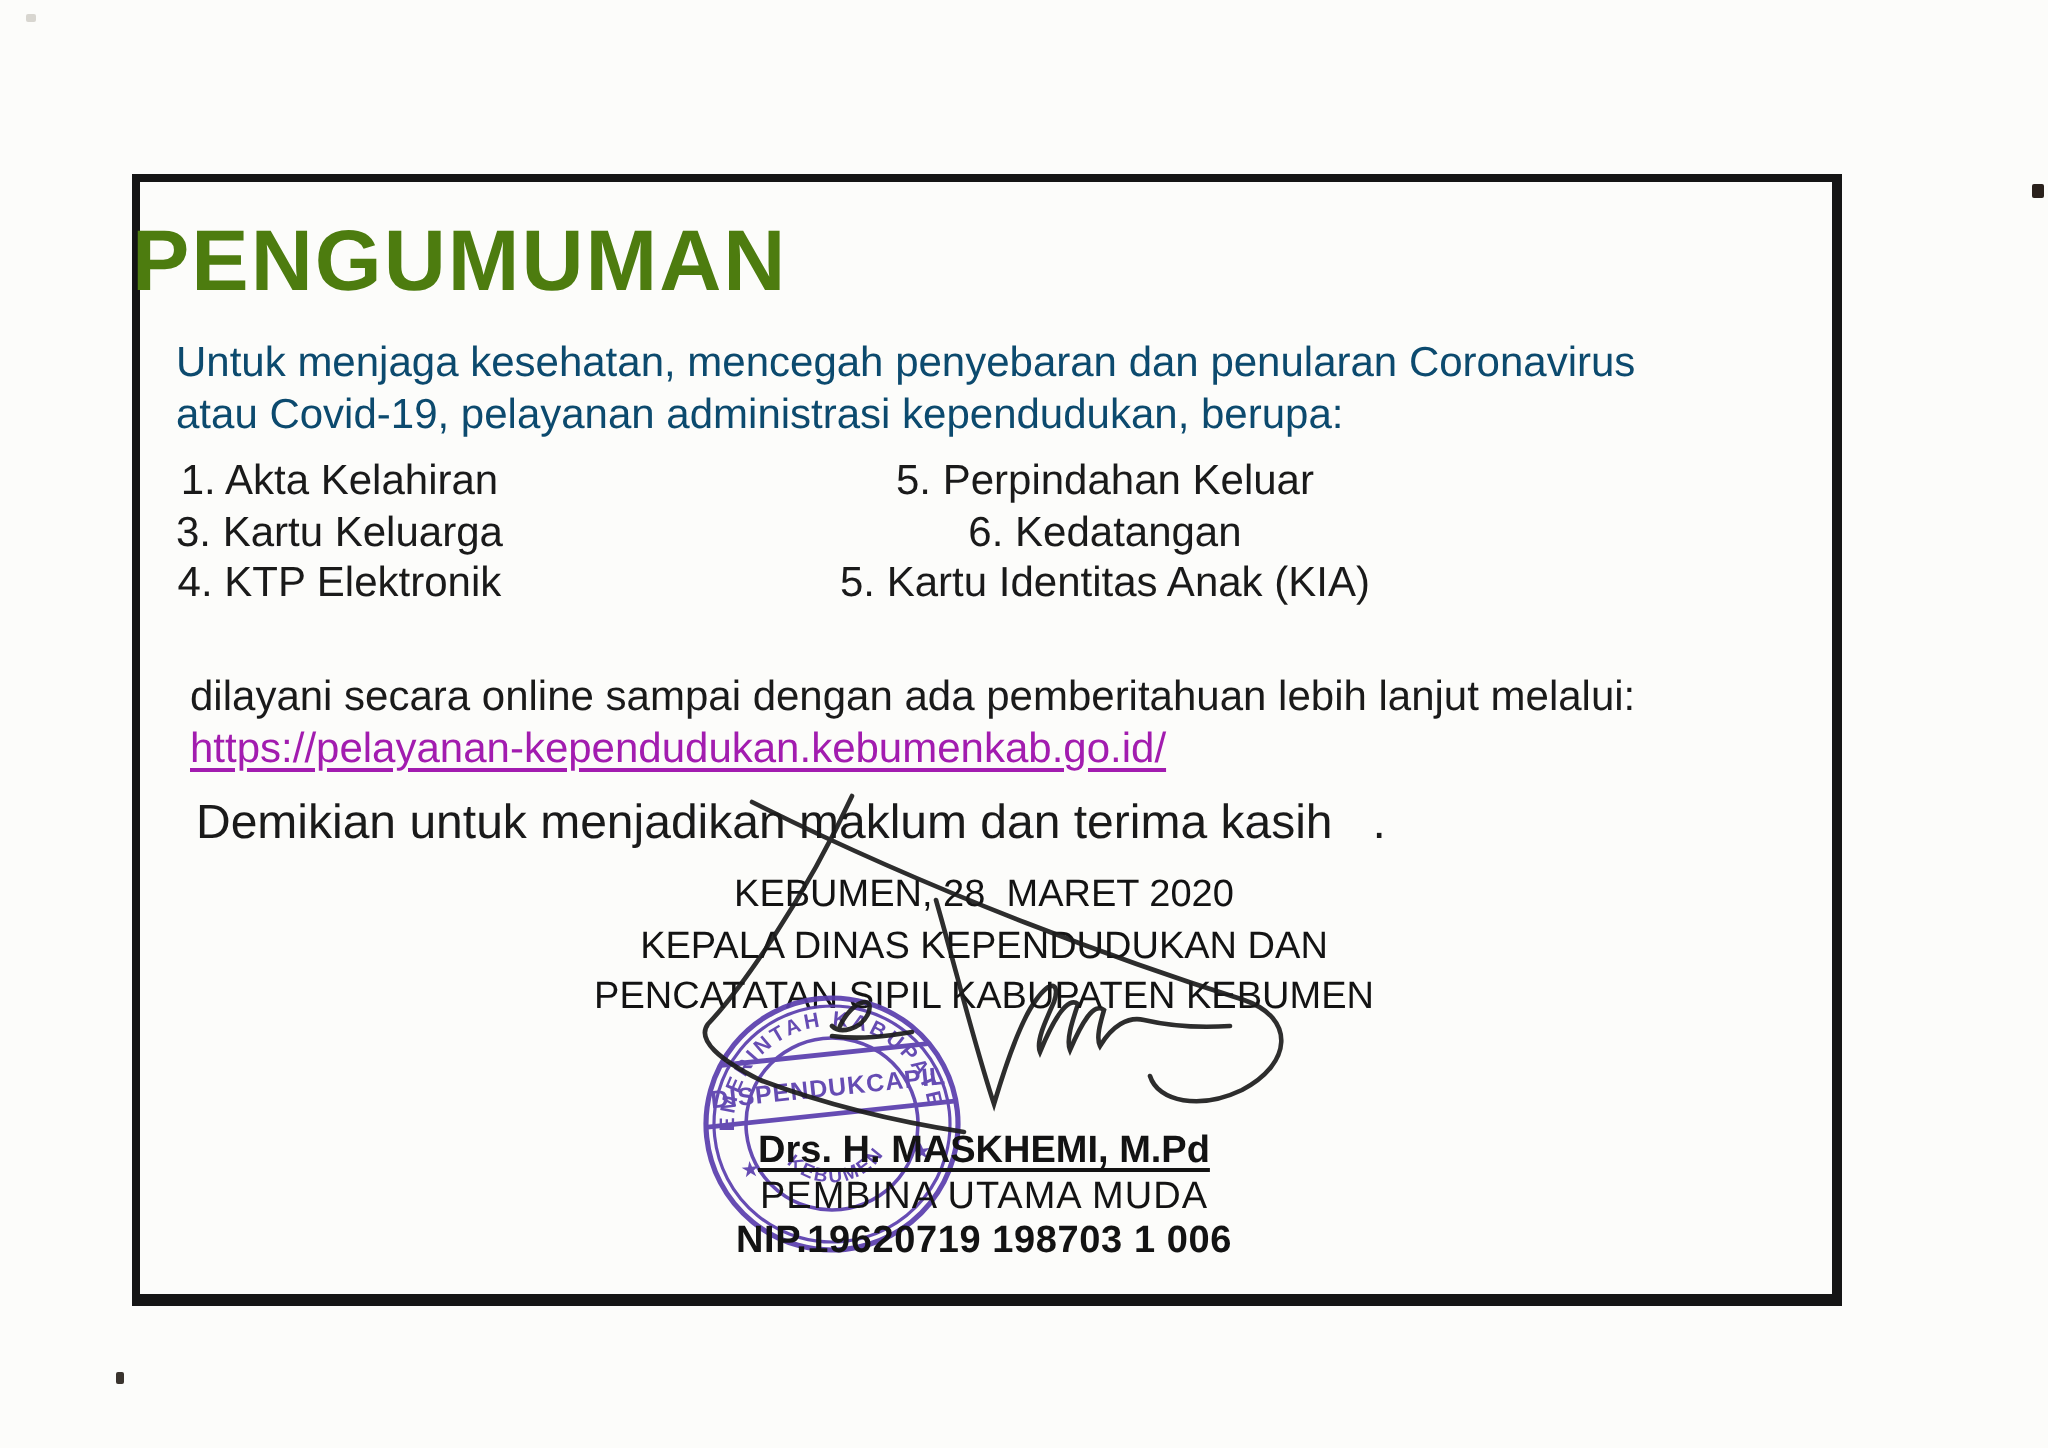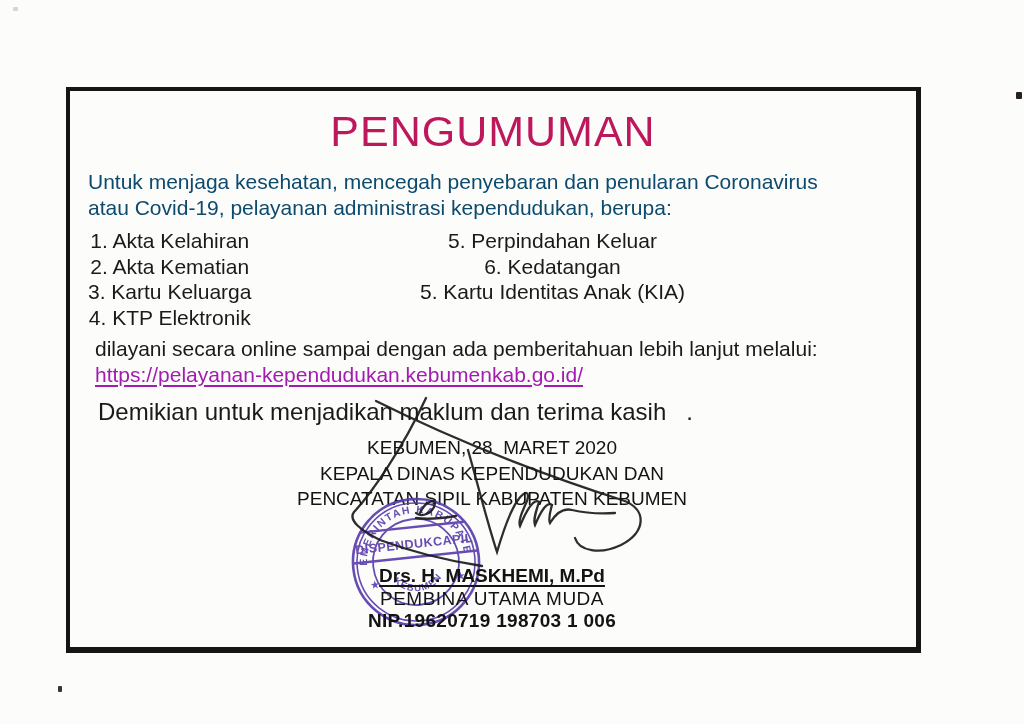--- a/index.html
+++ b/index.html
@@ -8,22 +8,22 @@
     background:#fcfcfa;overflow:hidden;
     font-family:"Liberation Sans","DejaVu Sans",sans-serif;
     color:#1a1a1a;
   }
   .frame{
     position:absolute;left:66px;top:87px;width:846px;height:556px;
     border:4px solid #151515;border-bottom-width:6px;border-right-width:5px;
     background:transparent;
   }
   .title{
-    position:absolute;left:66px;top:111px;width:854px;text-align:center;
-    font-size:43px;font-weight:normal;letter-spacing:1px;line-height:40px;color:#be185d;
+    position:absolute;left:66px;top:111px;width:854px;text-align:left;
+    font-size:43px;font-weight:bold;letter-spacing:1px;line-height:40px;color:#4d7c0f;
   }
   .bodytext{font-size:21px;line-height:26px;color:#0c4a6e;}
   .intro{position:absolute;left:88px;top:169px;width:800px;}
   .svc-col{position:absolute;top:228px;}
   .svc-col div{font-size:21px;line-height:25.6px;text-align:center;}
   .col1{left:88px;}
   .col2{left:420px;}
   .online{position:absolute;left:95px;top:337px;font-size:21px;}
   .url{
     position:absolute;left:95px;top:363px;font-size:21px;
@@ -53,21 +53,20 @@
 
   <div class="title">PENGUMUMAN</div>
 
   <div class="intro bodytext">
     <div>Untuk menjaga kesehatan, mencegah penyebaran dan penularan Coronavirus</div>
     <div>atau Covid-19, pelayanan administrasi kependudukan, berupa:</div>
   </div>
 
   <div class="svc-col col1">
     <div>1. Akta Kelahiran</div>
-    <div>2. Akta Kematian</div>
     <div>3. Kartu Keluarga</div>
     <div>4. KTP Elektronik</div>
   </div>
   <div class="svc-col col2">
     <div>5. Perpindahan Keluar</div>
     <div>6. Kedatangan</div>
     <div>5. Kartu Identitas Anak (KIA)</div>
   </div>
 
   <div class="online">dilayani secara online sampai dengan ada pemberitahuan lebih lanjut melalui:</div>

